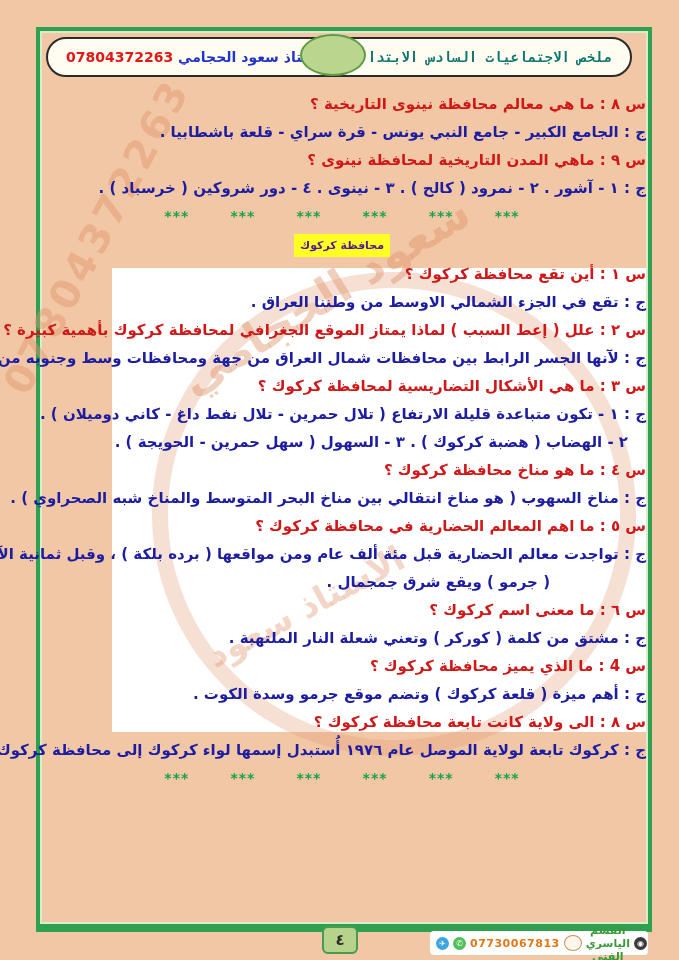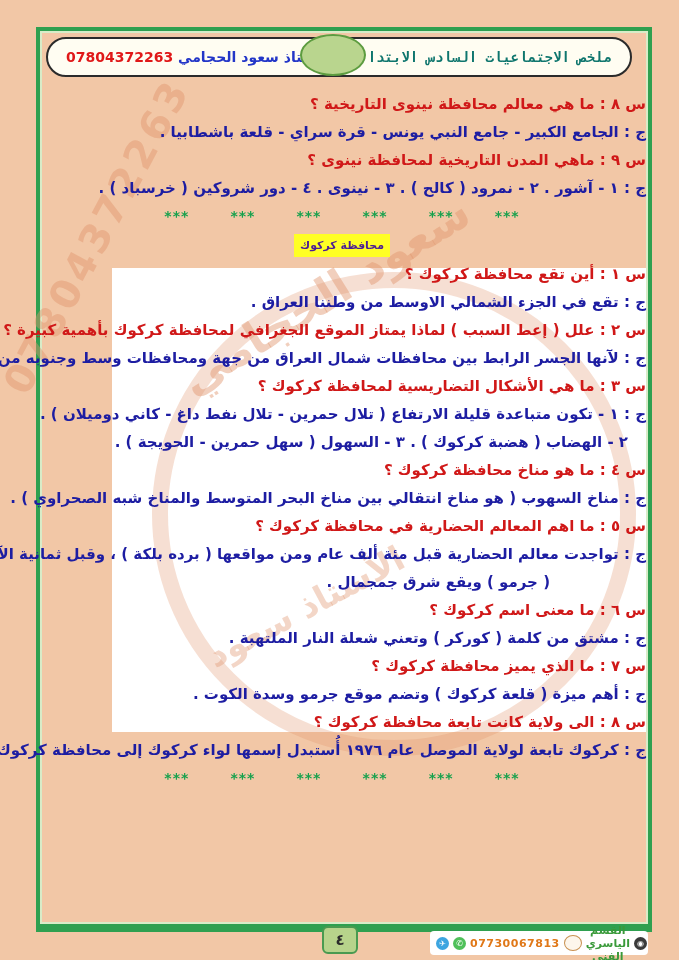--- a/index.html
+++ b/index.html
@@ -112,21 +112,21 @@
     <div class="line q">س ٣ : ما هي الأشكال التضاريسية لمحافظة كركوك ؟</div>
     <div class="line a">ج : ١ - تكون متباعدة قليلة الارتفاع ( تلال حمرين - تلال نفط داغ - كاني دوميلان ) .</div>
     <div class="line a indent1">٢ - الهضاب ( هضبة كركوك ) .    ٣ - السهول ( سهل حمرين - الحويجة ) .</div>
     <div class="line q">س ٤ : ما هو مناخ محافظة كركوك ؟</div>
     <div class="line a">ج : مناخ السهوب ( هو مناخ انتقالي بين مناخ البحر المتوسط والمناخ شبه الصحراوي ) .</div>
     <div class="line q">س ٥ : ما اهم المعالم الحضارية في محافظة كركوك ؟</div>
     <div class="line a">ج : تواجدت معالم الحضارية قبل مئة ألف عام ومن مواقعها ( برده بلكة ) ، وقبل ثمانية الآف سنة موقع</div>
     <div class="line a indent2">( جرمو ) ويقع شرق جمجمال .</div>
     <div class="line q">س ٦ : ما معنى اسم كركوك ؟</div>
     <div class="line a">ج : مشتق من كلمة ( كوركر ) وتعني شعلة النار الملتهبة .</div>
-    <div class="line q">س ٧ : ما الذي يميز محافظة كركوك ؟</div>
+    <div class="line q">س 4 : ما الذي يميز محافظة كركوك ؟</div>
     <div class="line a">ج : أهم ميزة ( قلعة كركوك )  وتضم موقع جرمو وسدة الكوت .</div>
     <div class="line q">س ٨ : الى ولاية كانت تابعة محافظة كركوك ؟</div>
     <div class="line a">ج : كركوك تابعة لولاية الموصل عام ١٩٧٦ أُستبدل إسمها لواء كركوك إلى محافظة كركوك .</div>
     <div class="line sep">***&nbsp;&nbsp;&nbsp;&nbsp;&nbsp;&nbsp;&nbsp;***&nbsp;&nbsp;&nbsp;&nbsp;&nbsp;&nbsp;&nbsp;***&nbsp;&nbsp;&nbsp;&nbsp;&nbsp;&nbsp;&nbsp;***&nbsp;&nbsp;&nbsp;&nbsp;&nbsp;&nbsp;&nbsp;***&nbsp;&nbsp;&nbsp;&nbsp;&nbsp;&nbsp;&nbsp;***</div>
   </div>
 
 <div class="page-badge">٤</div>
 <div class="footer-strip">
   <span class="icon-dot icon-telegram">✈</span>
   <span class="icon-dot icon-whatsapp">✆</span>

